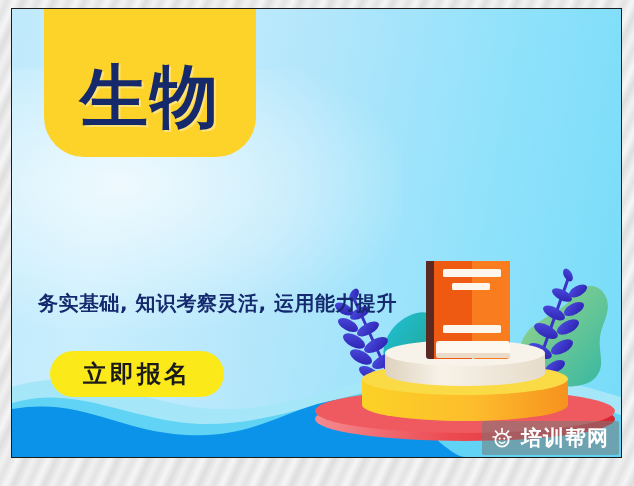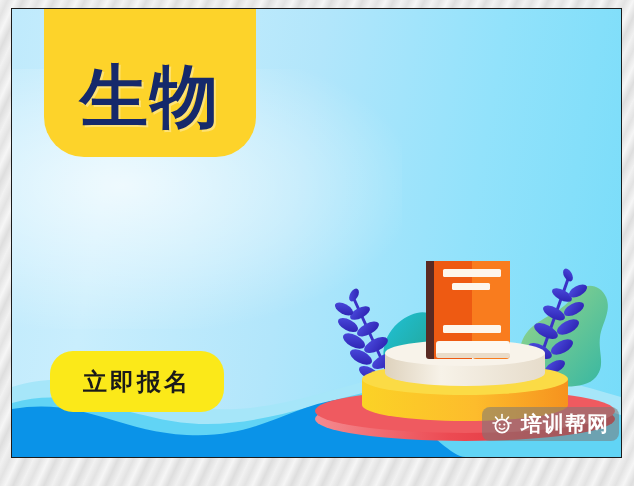--- a/index.html
+++ b/index.html
@@ -100,21 +100,21 @@
     letter-spacing: 0.5px;
     white-space: nowrap;
   }
 
   
   #cta-button {
     position: absolute;
     left: 38px;
     top: 342px;
     width: 174px;
-    height: 61px;
+    height: 46px;
     background: #fbe919;
     border: none;
     border-radius: 23px;
     cursor: pointer;
     font-family: "DejaVu Sans", "Liberation Sans", sans-serif;
     font-size: 24px;
     font-weight: 700;
     color: #1a1a1a;
     letter-spacing: 3px;
     padding: 0;
@@ -139,28 +139,28 @@
     top: 252px;
     width: 330px;
     height: 190px;
     pointer-events: none;
   }
 
   
   #watermark {
     position: absolute;
     right: 2px;
-    bottom: 16px;
+    bottom: 2px;
     height: 34px;
     padding: 0 10px 0 8px;
     display: flex;
     align-items: center;
     gap: 7px;
     background: rgba(120,120,120,0.55);
-    border-radius: 8px;
+    border-radius: 2px;
   }
   #watermark .wm-text {
     font-family: "DejaVu Sans", "Liberation Sans", sans-serif;
     font-size: 21px;
     font-weight: 700;
     color: #ffffff;
     letter-spacing: 1px;
     line-height: 1;
   }
 </style>
@@ -265,20 +265,21 @@
         <rect x="136" y="80" width="74" height="16" rx="3" fill="#fdf8f0"></rect>
         <rect x="136" y="92" width="74" height="5" rx="2" fill="#eadcc9"></rect>
       </g>
     </svg>
 
     <div id="subject-tag">
       <span class="subject-text">生物</span>
     </div>
 
 
+    <div id="subtitle">务实基础, 知识考察灵活, 运用能力提升</div>
 
     <button id="cta-button">立即报名</button>
 
     <div id="watermark">
       <svg width="24" height="24" viewBox="0 0 24 24">
         <g stroke="#ffffff" stroke-width="1.6" stroke-linecap="round" fill="none">
           <line x1="12" y1="2.5" x2="12" y2="6"></line>
           <line x1="5.5" y1="5" x2="7.6" y2="7.6"></line>
           <line x1="18.5" y1="5" x2="16.4" y2="7.6"></line>
           <line x1="3" y1="11" x2="5.5" y2="11"></line>

